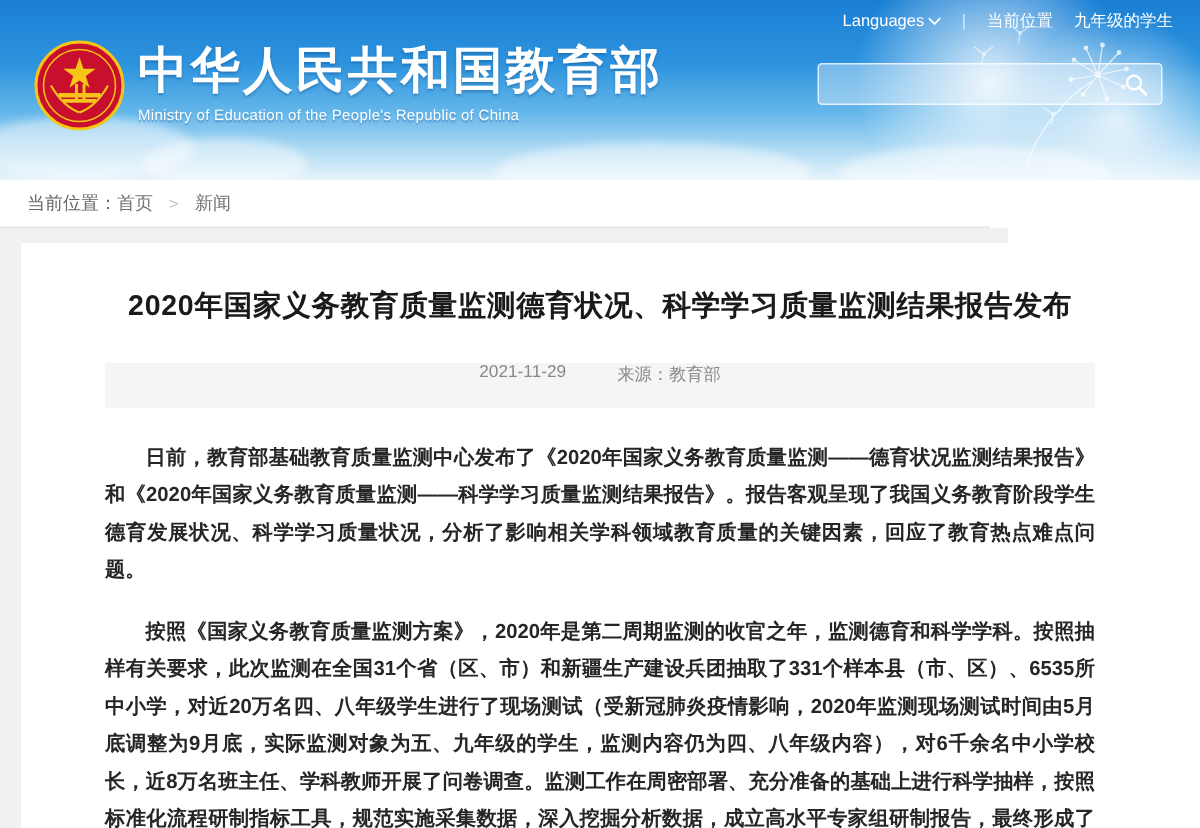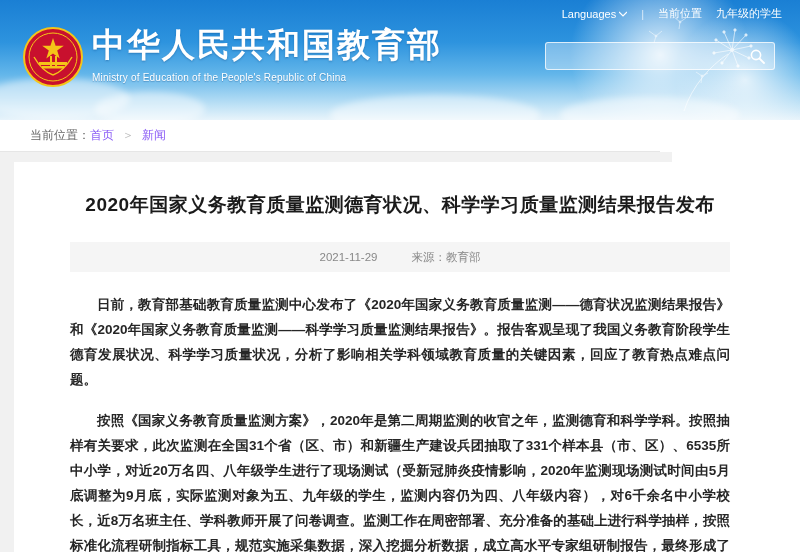--- a/index.html
+++ b/index.html
@@ -74,21 +74,21 @@
     left: 92px;
     top: 28px;
     color: #fff;
   }
   .brand .cn {
     font-size: 33px;
     font-weight: bold;
     letter-spacing: 2px;
     line-height: 40px;
     text-shadow: 0 1px 2px rgba(0,60,120,0.35);
-    font-family: Liberation Mono, monospace;
+    font-family: Liberation Serif, serif;
   }
   .brand .en {
     font-size: 10px;
     margin-top: 4px;
     letter-spacing: 0.2px;
     text-shadow: 0 1px 1px rgba(0,60,120,0.35);
   }
 
   .searchbox {
     position: absolute;
@@ -128,26 +128,26 @@
 
   
   .breadcrumb-bar {
     width: 660px;
     height: 32px;
     background: #ffffff;
     border-bottom: 1px solid #e6e6e6;
     display: flex;
     align-items: center;
     box-sizing: border-box;
-    padding-left: 30px;
+    padding-left: 18px;
     font-size: 12px;
     color: #666;
   }
   .breadcrumb-bar a {
-    color: #8b5cf6;
+    color: #737373;
     text-decoration: none;
   }
   .breadcrumb-bar .bc-sep {
     margin: 0 8px;
     color: #bbb;
   }
 
   
   .page-bg {
     width: 672px;
@@ -171,21 +171,21 @@
     text-align: center;
     line-height: 30px;
     font-family: "Liberation Sans", sans-serif;
     letter-spacing: 0.5px;
   }
   .meta-bar {
     margin-top: 22px;
     height: 30px;
     background: #f5f5f5;
     display: flex;
-    align-items: center;
+    align-items: flex-start;
     justify-content: center;
     gap: 34px;
     font-size: 11.5px;
     color: #888;
   }
   .article-body {
     margin-top: 20px;
     font-size: 13.5px;
     line-height: 25px;
     color: #262626;

